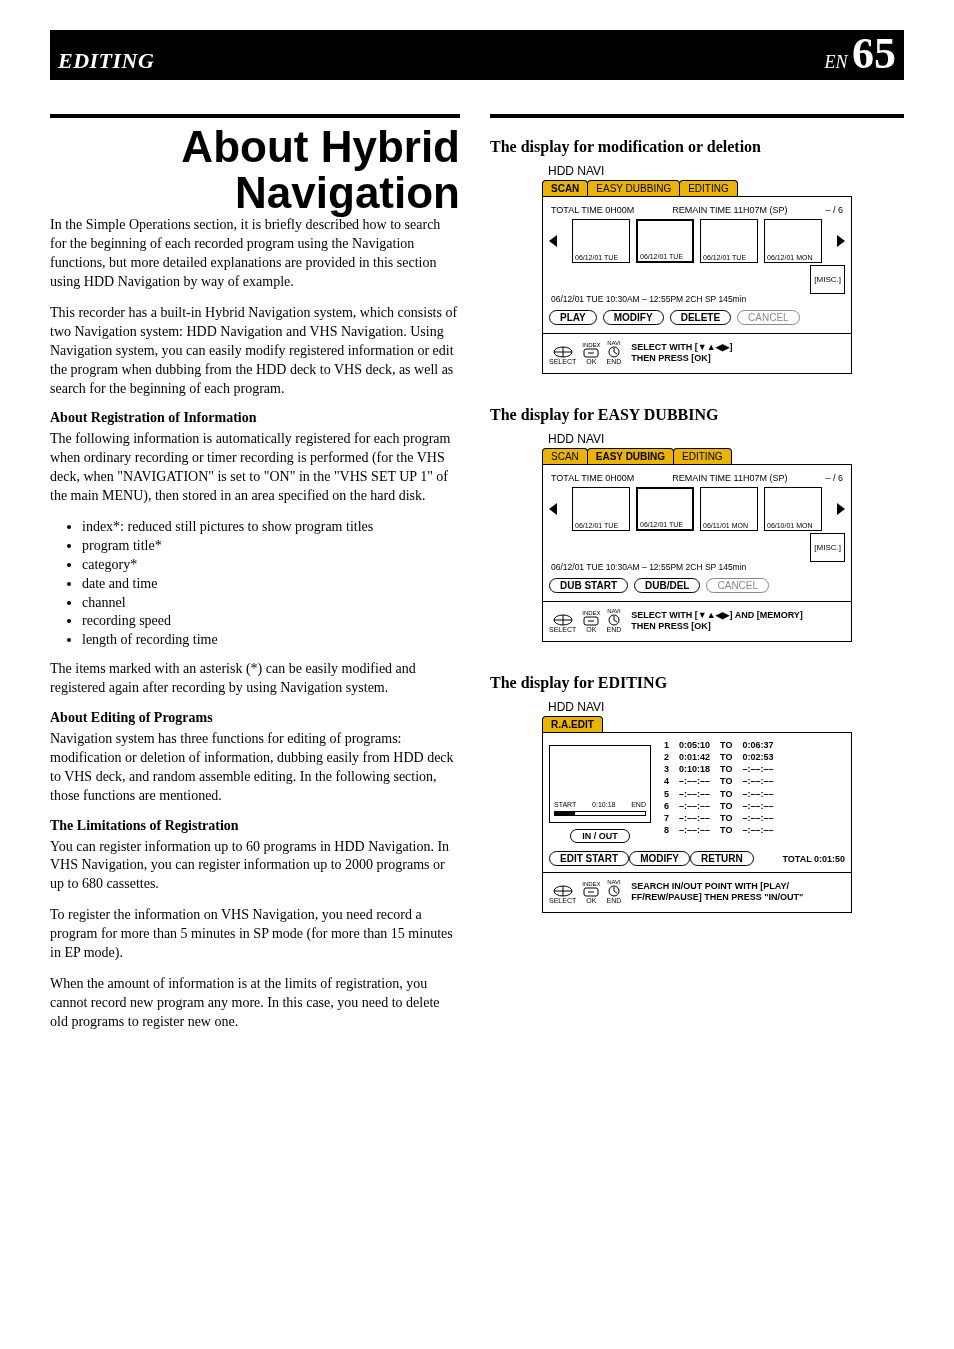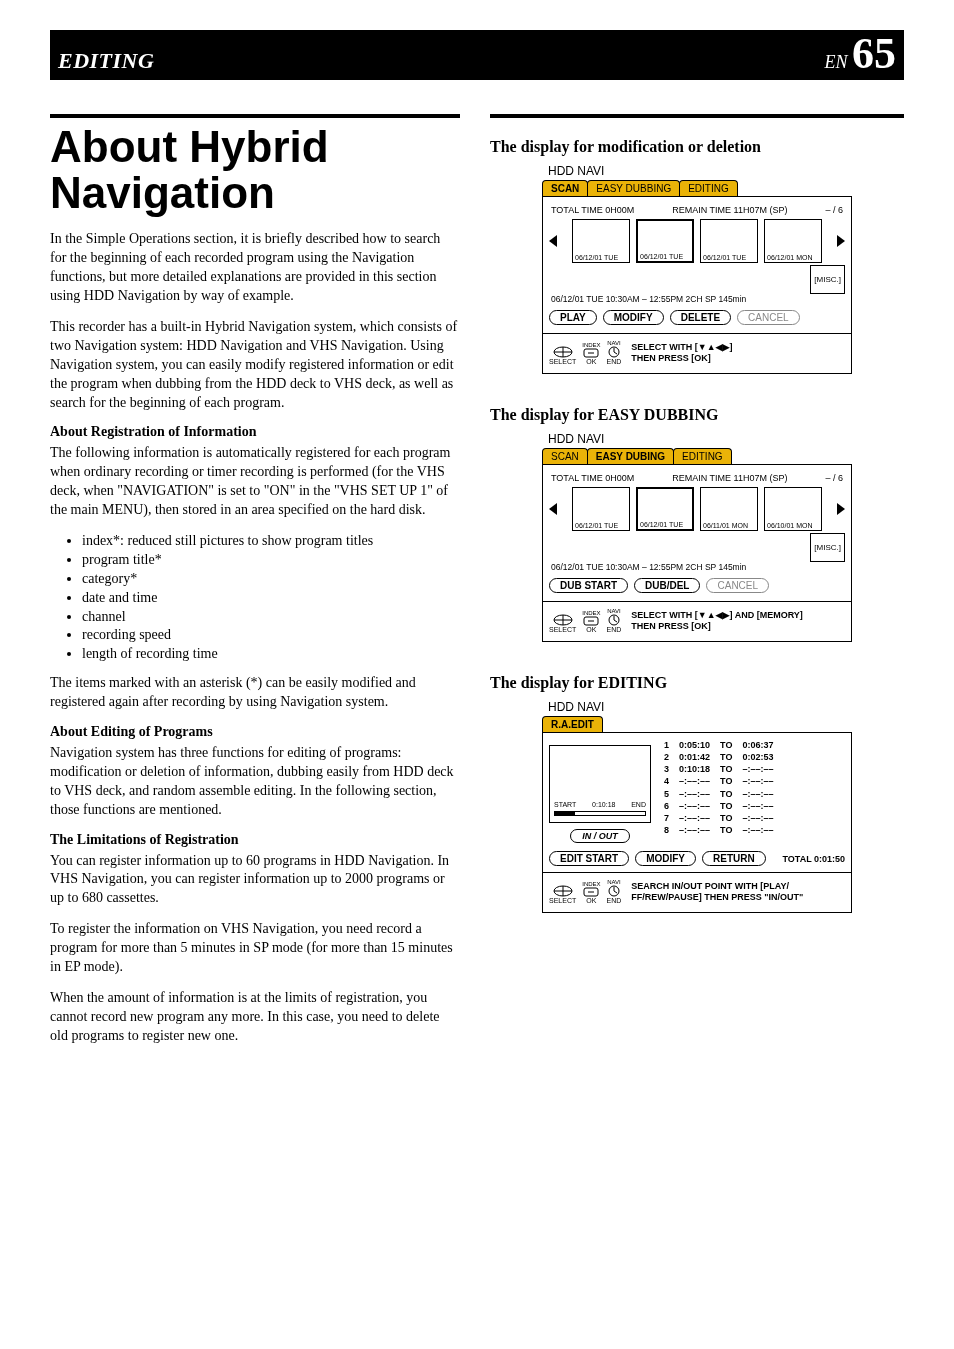--- a/index.html
+++ b/index.html
@@ -41,21 +41,22 @@
     margin: 14px 0 6px 0;
   }
   .columns { display: flex; gap: 30px; }
   .col-left { flex: 0 0 410px; }
   .col-right { flex: 1; }
   h1.main-title {
     font-family: Arial, Helvetica, sans-serif;
     font-weight: 800;
     font-size: 44px;
     line-height: 1.05;
-    margin-bottom: 14px;
+    margin-bottom: 0;
+    text-align: right;
   }
   p.body { font-size: 14px; line-height: 1.35; margin-bottom: 12px; }
   h3.sub { font-size: 14px; font-weight: bold; margin: 6px 0 4px 0; }
   ul.bullets { list-style: disc; padding-left: 32px; font-size: 14px; margin-bottom: 10px; }
   ul.bullets li { line-height: 1.35; }
   .section-title {
     font-weight: bold;
     font-size: 16px;
     margin: 20px 0 8px 0;
   }
@@ -135,26 +136,25 @@
     position: absolute; bottom: 6px; left: 4px; right: 4px; height: 5px;
     border: 1px solid #000;
   }
   .preview .bar .fill { background: #000; height: 100%; width: 22%; }
   .inout-btn {
     border: 1px solid #000; border-radius: 8px;
     font-size: 9px; font-weight: bold; text-align: center;
     padding: 1px 6px;
     width: 60px;
     margin: 6px auto 0 auto;
-    font-style: italic;
   }
   .times-grid { font-size: 9px; font-weight: bold; line-height: 1.35; }
   .times-grid table { border-collapse: collapse; }
   .times-grid td { padding: 0 5px; }
-  .ra-btn-row { display: flex; gap: 6px; align-items: center; margin: 8px 0 6px 0; font-size: 9px; }
+  .ra-btn-row { display: flex; gap: 0; align-items: center; margin: 8px 0 6px 0; font-size: 9px; }
   .total-label { font-weight: bold; margin-left: auto; }
 </style>
 </head>
 <body>
 
 <div class="header-bar">
   <span class="lhs">EDITING</span>
   <span class="rhs">
     <span>EN</span>
     <span class="pgnum">65</span>

